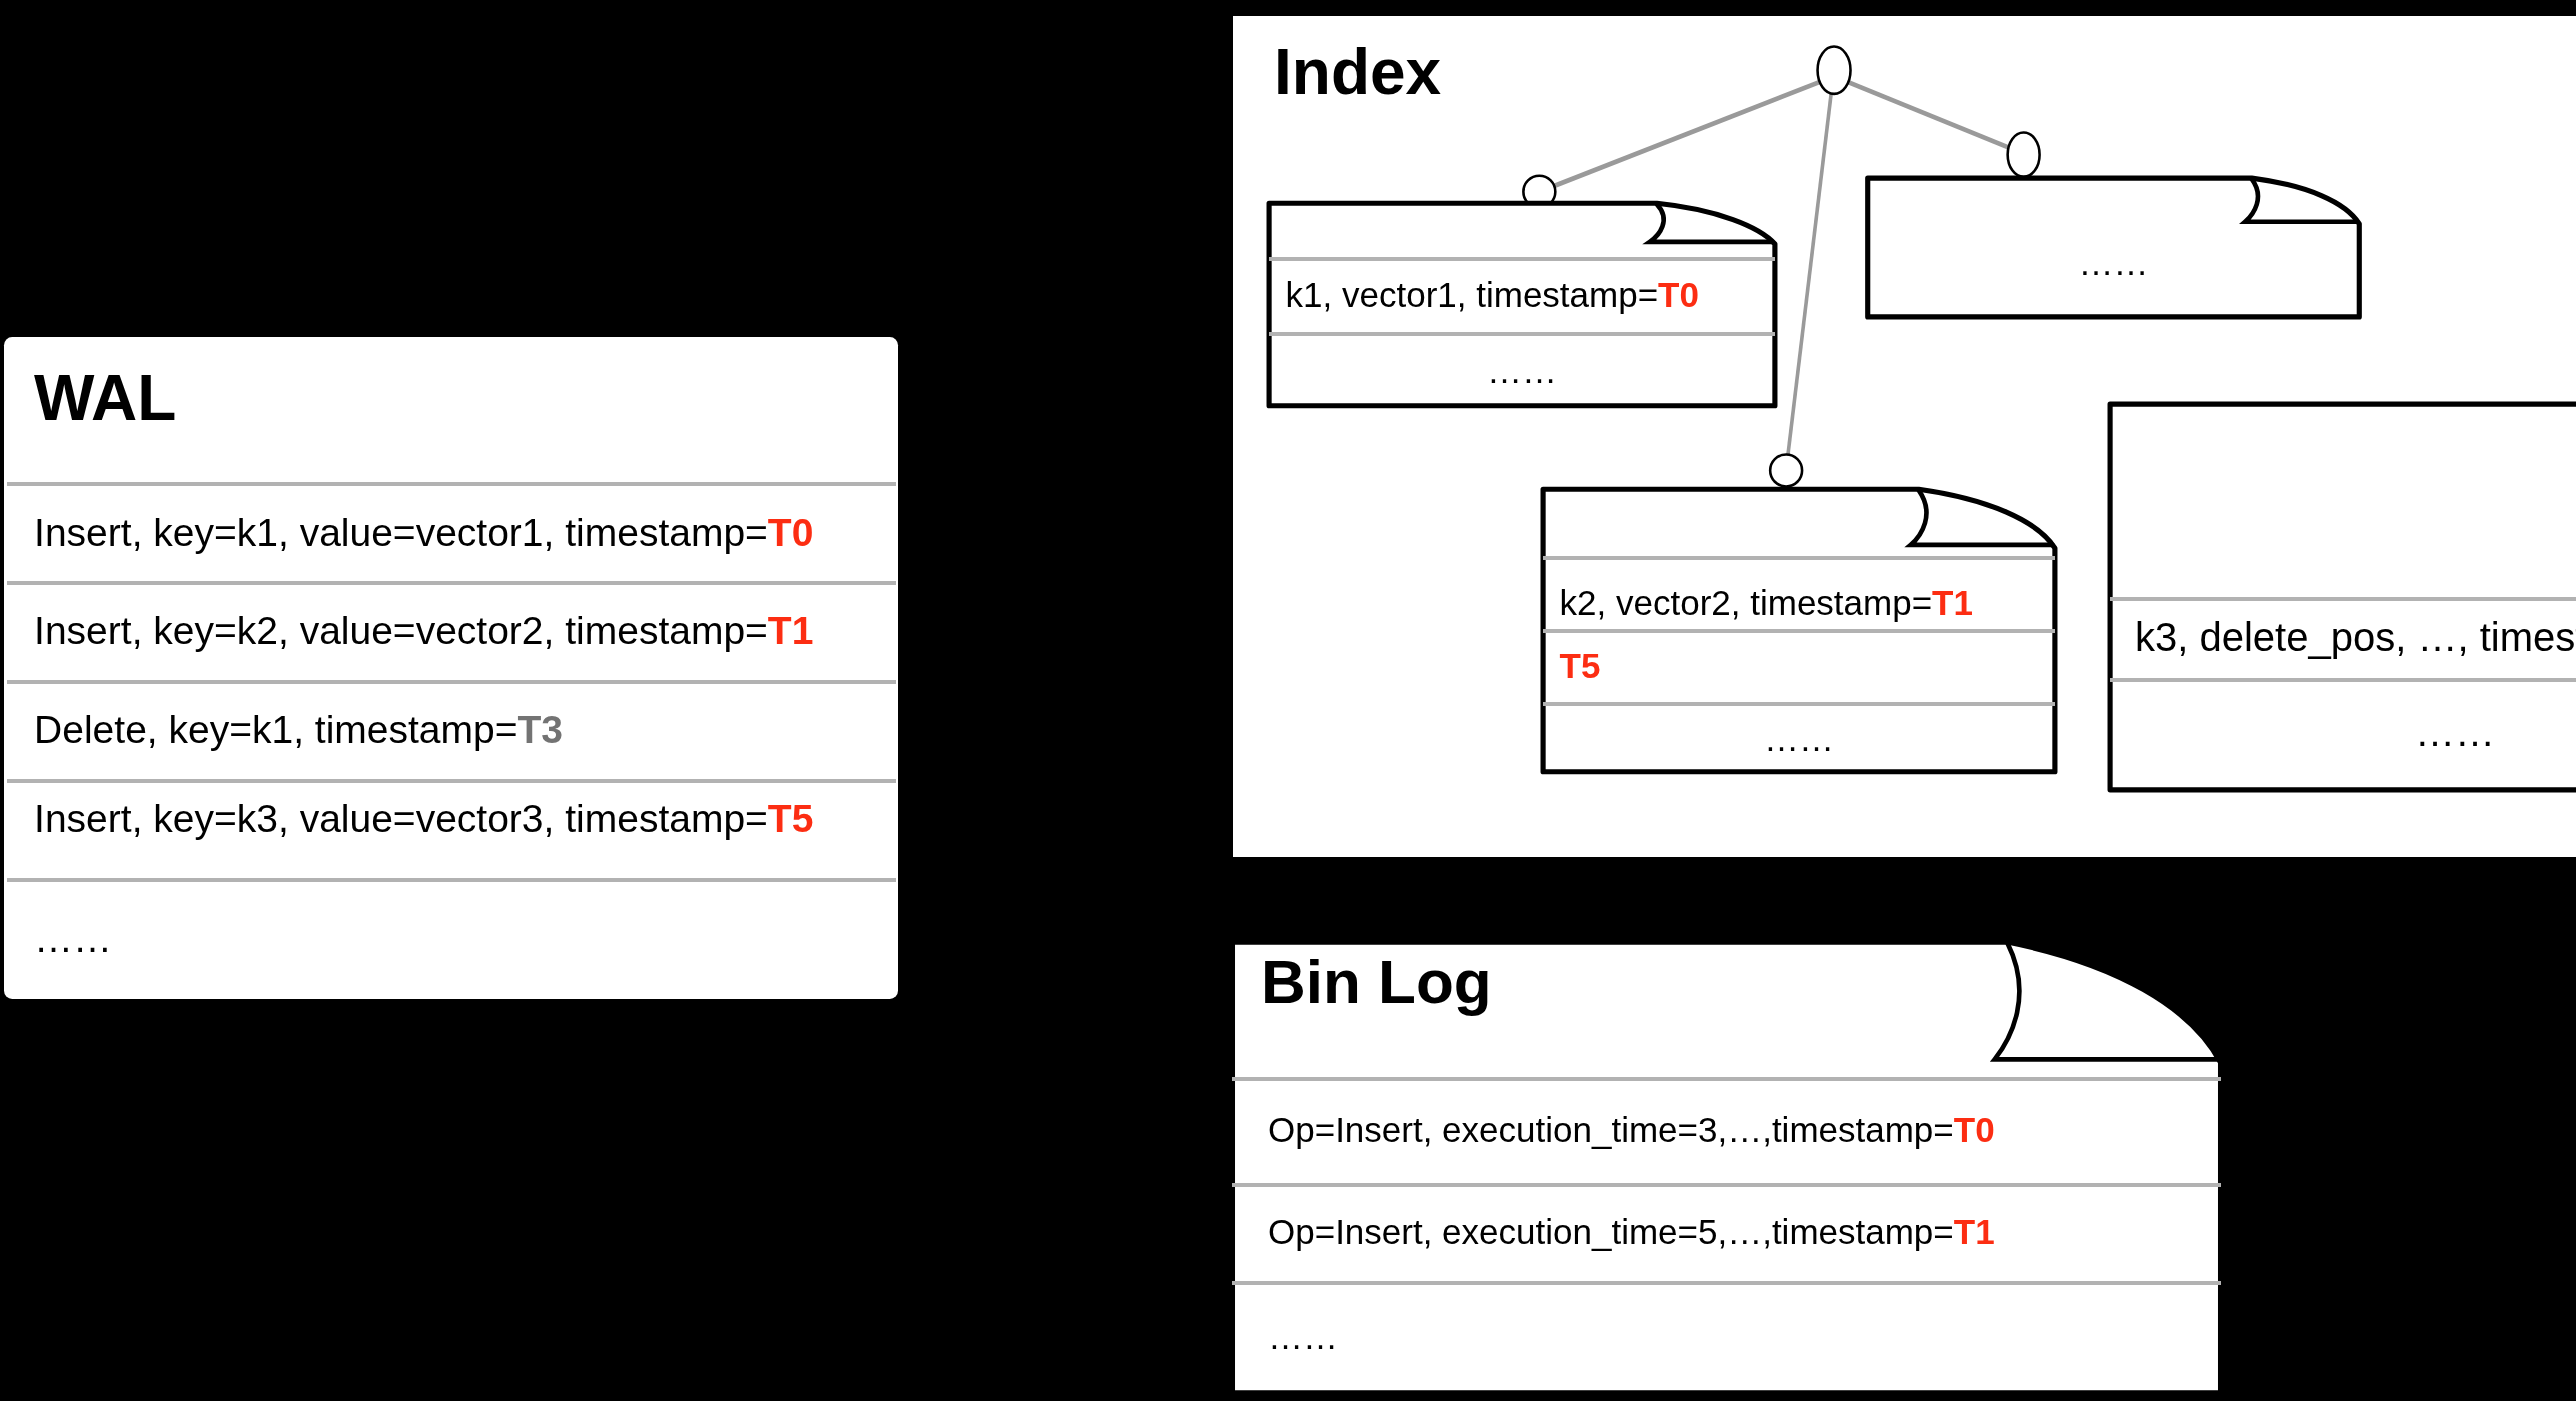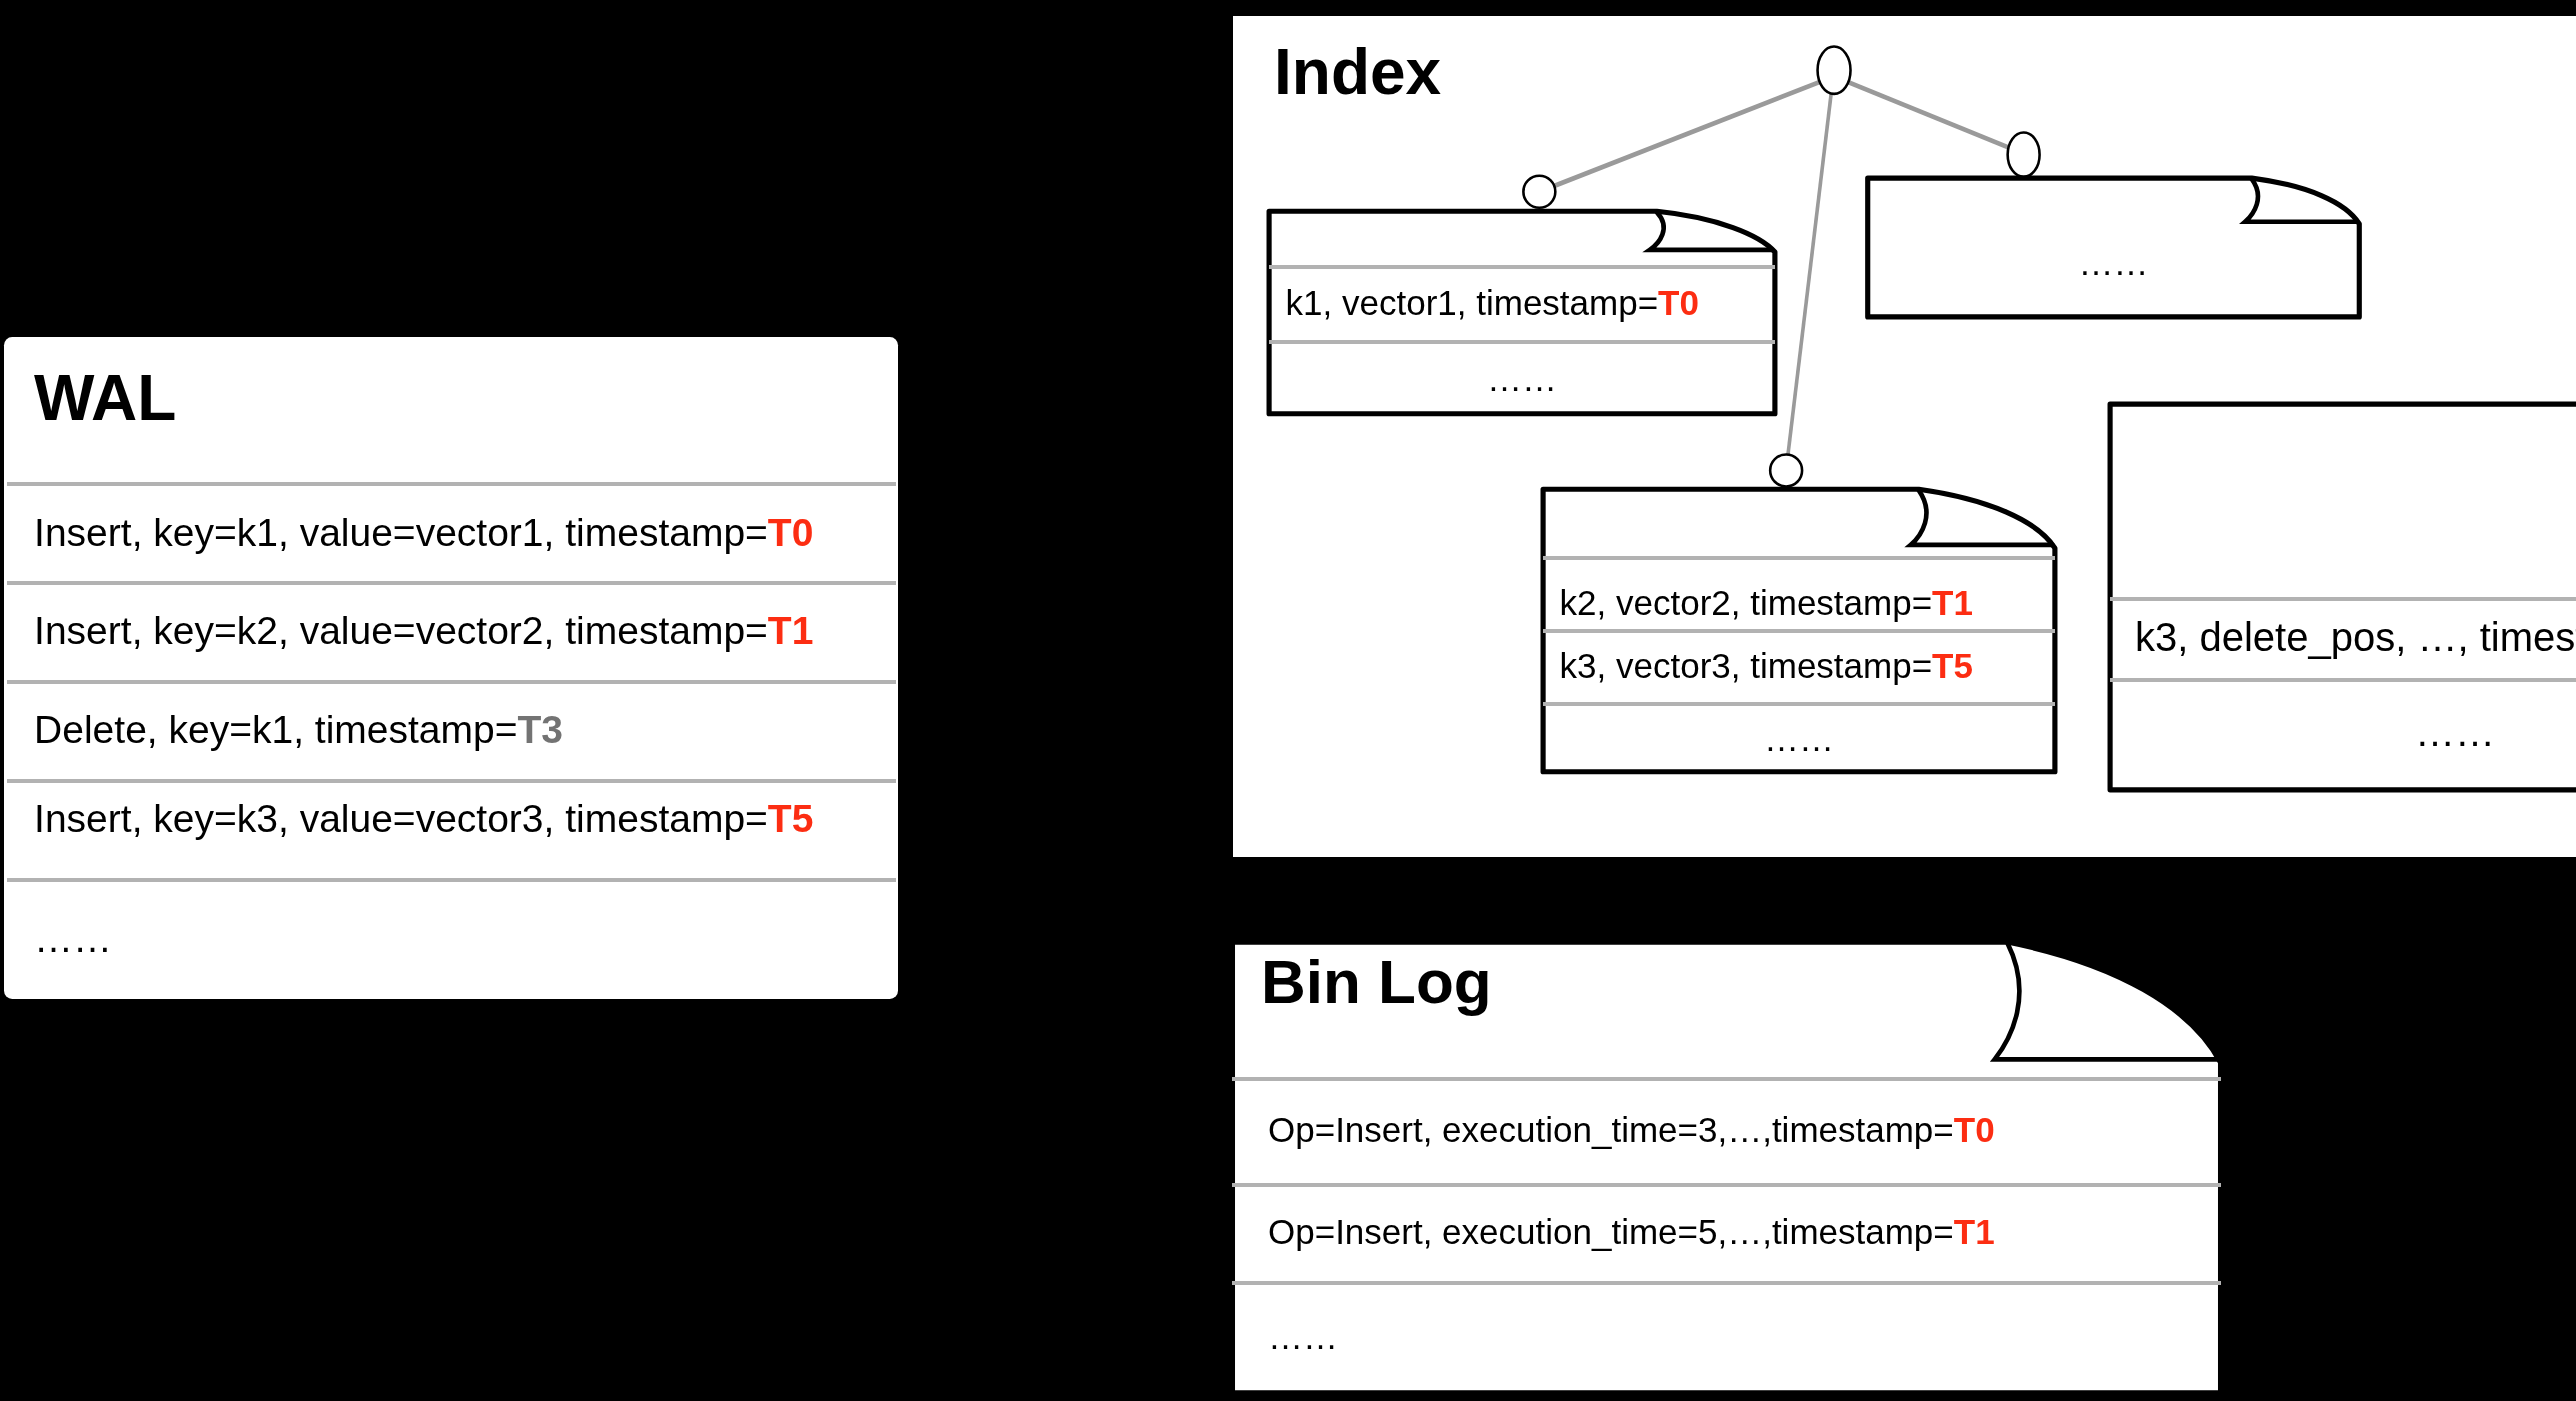--- a/index.html
+++ b/index.html
@@ -116,21 +116,21 @@
   <svg class="tree-svg" width="2817" height="1402" viewBox="0 0 5468 2721">
     <line x1="3560" y1="148" x2="2988" y2="372" stroke="#9a9a9a" stroke-width="9"></line>
     <line x1="3560" y1="148" x2="3928" y2="298" stroke="#9a9a9a" stroke-width="9"></line>
     <line x1="3557" y1="160" x2="3467" y2="912" stroke="#9a9a9a" stroke-width="7"></line>
     <ellipse cx="3560" cy="136" rx="32" ry="46" fill="#fff" stroke="#000" stroke-width="5"></ellipse>
     <circle cx="2988" cy="372" r="31" fill="#fff" stroke="#000" stroke-width="5"></circle>
     <ellipse cx="3928" cy="300" rx="31" ry="43" fill="#fff" stroke="#000" stroke-width="5"></ellipse>
     <circle cx="3467" cy="913" r="31" fill="#fff" stroke="#000" stroke-width="5"></circle>
   </svg>
 
-  <div class="page" style="left:1266px;top:208px;width:512px;height:241px">
+  <div class="page" style="left:1266px;top:200px;width:512px;height:241px">
     <svg class="page-shape" width="512" height="209" viewBox="0 0 994 405">
       <path d="M6 6 L759 6 C876 18 959 52 988 85 L988 399 L6 399 Z" fill="#fff" stroke="#000" stroke-width="10" stroke-linejoin="round"></path>
       <path d="M759 8 C787 38 764 68 745 81 L983 81" fill="none" stroke="#000" stroke-width="9" stroke-linecap="round"></path>
     </svg>
     <div class="sep" style="top: 57px; background: rgb(178, 178, 178);"></div>
     <div class="sep" style="top: 132px; background: rgb(178, 178, 178);"></div>
     <div class="row seg-row" style="top:57px;height:75px">
       <span>k1, vector1, timestamp=</span><span class="ts" style="color: rgb(252, 45, 18);">T0</span>
     </div>
     <div class="row seg-row center" style="top:132px;height:77px">
@@ -153,21 +153,21 @@
       <path d="M6 6 L735 6 C870 25 965 67 999 120 L999 554 L6 554 Z" fill="#fff" stroke="#000" stroke-width="10" stroke-linejoin="round"></path>
       <path d="M735 8 C767 54 740 96 719 114 L994 114" fill="none" stroke="#000" stroke-width="9" stroke-linecap="round"></path>
     </svg>
     <div class="sep" style="top: 70px; background: rgb(178, 178, 178);"></div>
     <div class="sep" style="top: 143px; background: rgb(178, 178, 178);"></div>
     <div class="sep" style="top: 216px; background: rgb(178, 178, 178);"></div>
     <div class="row seg-row" style="top:70px;height:93px">
       <span>k2, vector2, timestamp=</span><span class="ts" style="color: rgb(252, 45, 18);">T1</span>
     </div>
     <div class="row seg-row" style="top:143px;height:73px">
-      <span>k3, vector3, timestamp=</span><span class="ts" style="color: rgb(252, 45, 18);">T5</span>
+      <span class="ts" style="color: rgb(252, 45, 18);">T5</span>
     </div>
     <div class="row seg-row center" style="top:216px;height:73px">
       <span>……</span>
     </div>
   </div>
 
   <div class="page" style="left:2107px;top:401px;width:696px;height:392px">
     <svg class="page-shape" width="696" height="392" viewBox="0 0 1350 760">
       <path d="M6 6 L980 6 C1165 64 1295 176 1344 320 L1344 754 L6 754 Z" fill="#fff" stroke="#000" stroke-width="10" stroke-linejoin="round"></path>
       <path d="M980 8 C1024 144 987 256 958 314 L1339 314" fill="none" stroke="#000" stroke-width="9" stroke-linecap="round"></path>

